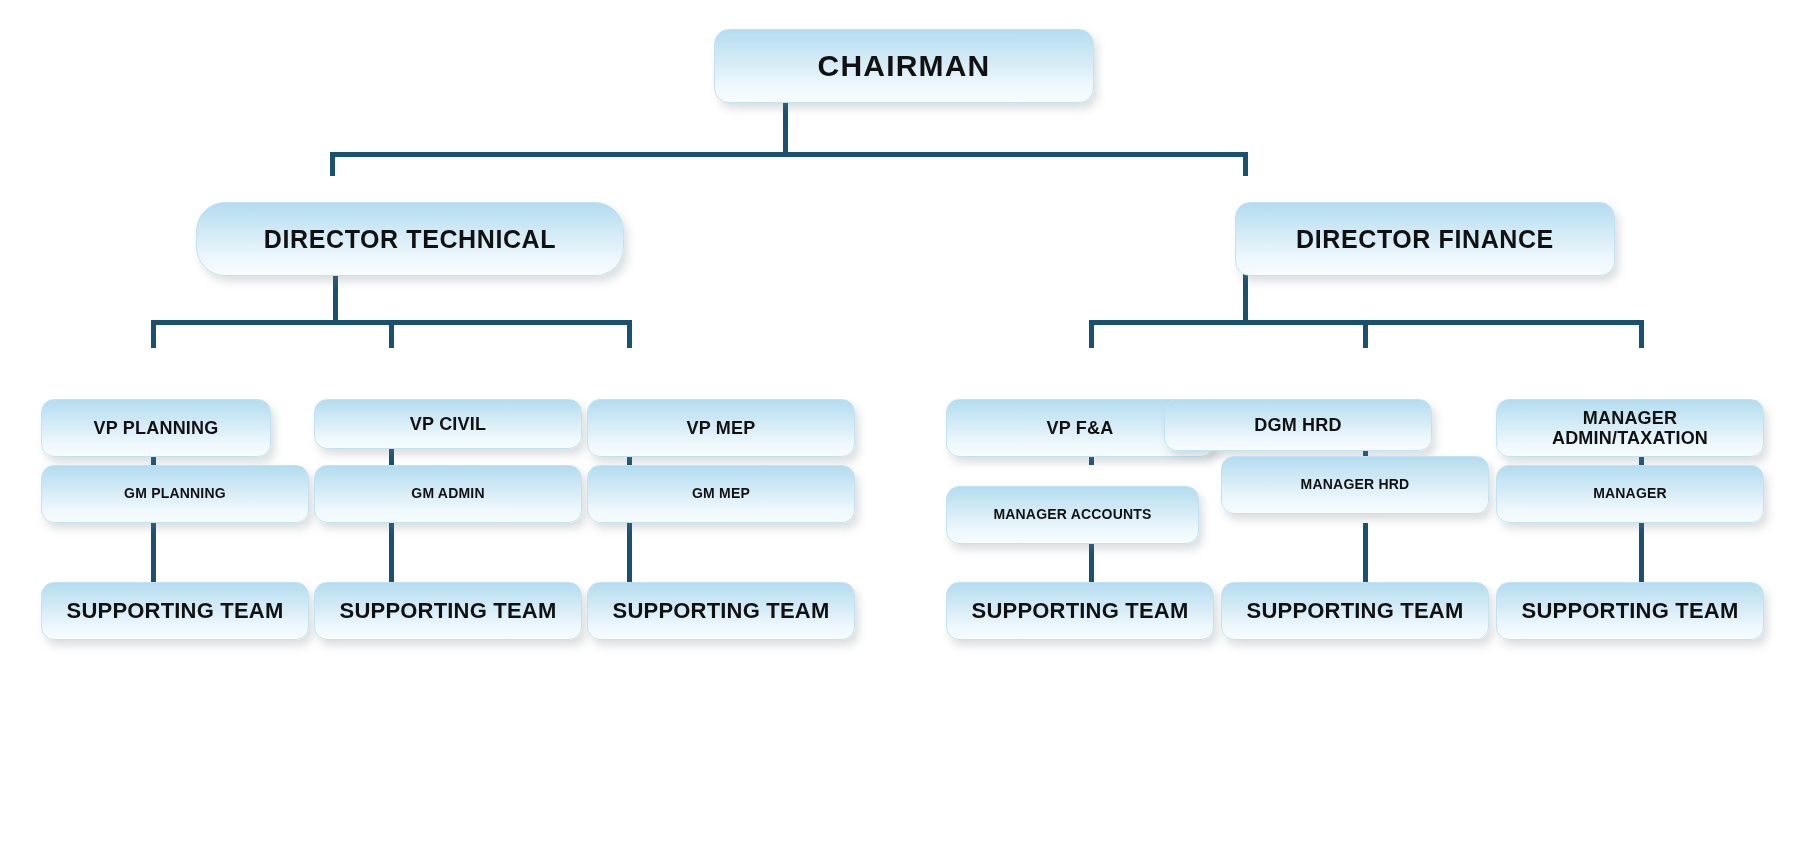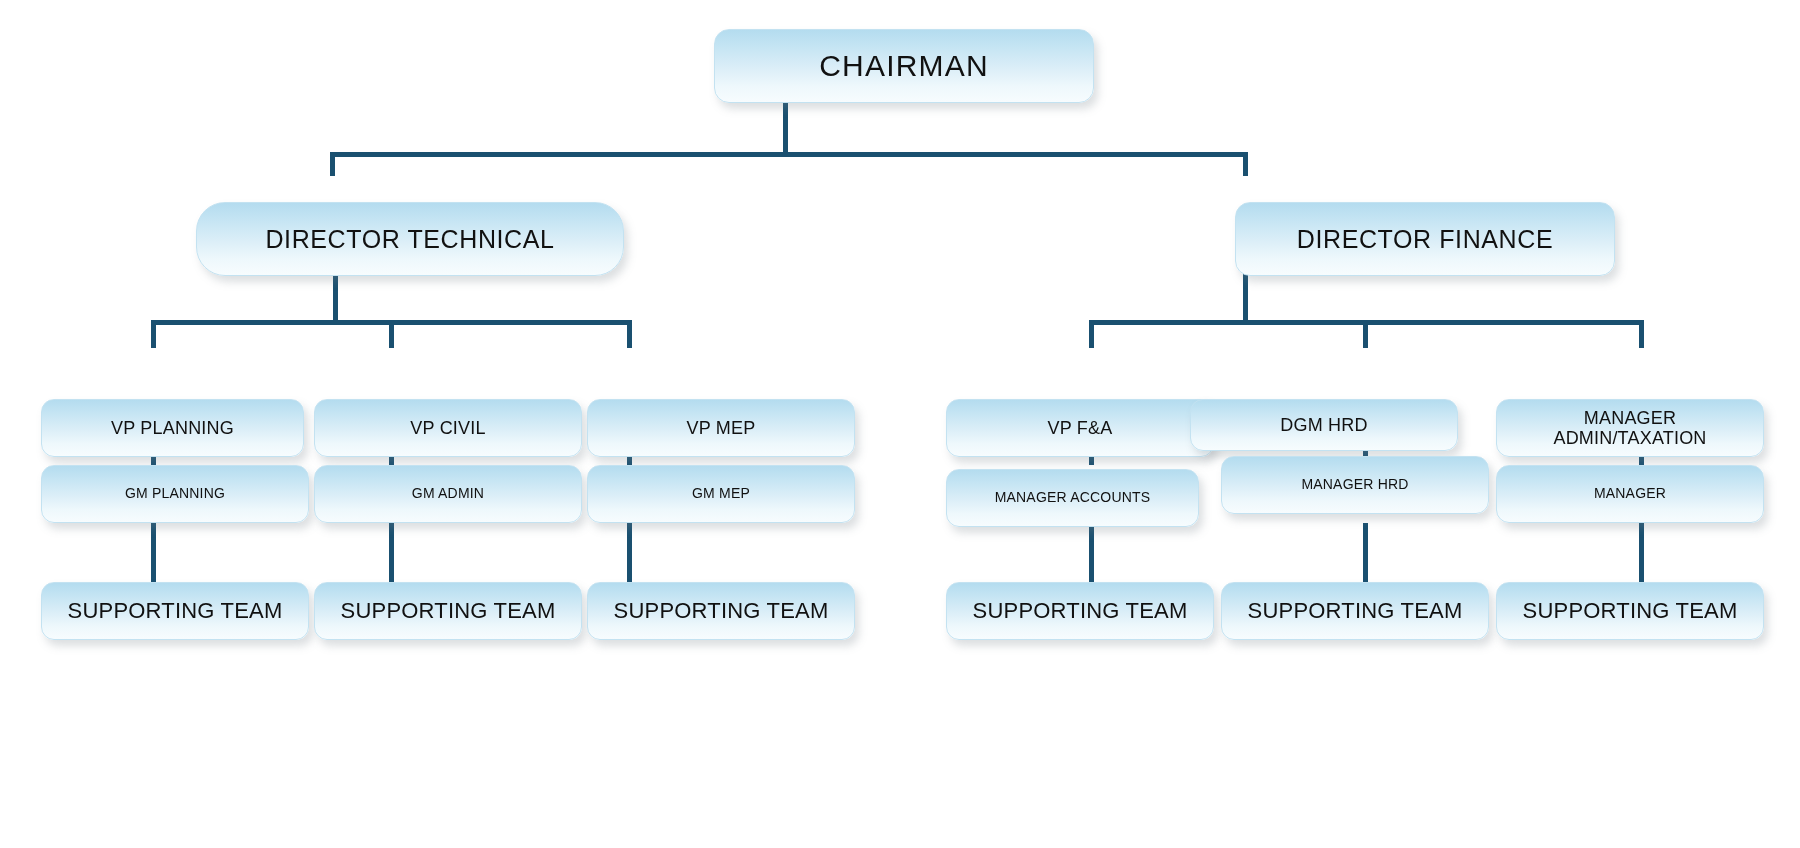--- a/index.html
+++ b/index.html
@@ -38,21 +38,21 @@
     border-radius: 13px;
     background: linear-gradient(to bottom,
                 #b4dcef 0%,
                 #c4e4f3 22%,
                 #ddeff8 55%,
                 #eef8fc 78%,
                 #f7fcfe 100%);
     border: 1px solid #c3e2f1;
     box-shadow: 4px 6px 9px rgba(120,130,140,0.26);
     color: #111111;
-    font-weight: normal;
+    font-weight: bold;
     letter-spacing: 0.2px;
     line-height: 1.12;
     padding: 4px 12px;
     font-stretch: condensed;
   }
   .node .label {
     display: block;
     width: 100%;
   }
   .node .label .l2 { display: block; }
@@ -118,54 +118,54 @@
   </div>
 
   <div class="node director" style="left:196px; top:202px; width:428px; height:74px;border-radius:29px;">
     <span class="label">DIRECTOR TECHNICAL</span>
   </div>
 
   <div class="node director" style="left:1235px; top:202px; width:380px; height:74px;">
     <span class="label">DIRECTOR FINANCE</span>
   </div>
 
-  <div class="node lvl3" style="left:41px; top:399px; width:263px; height:58px;">
+  <div class="node lvl3" style="left:41px; top:399px; width:230px; height:58px;">
     <span class="label">VP PLANNING</span>
   </div>
-  <div class="node lvl3" style="left:314px; top:399px; width:268px; height:58px;align-items:center;">
+  <div class="node lvl3" style="left:314px; top:399px; width:268px; height:50px;align-items:center;">
     <span class="label">VP CIVIL</span>
   </div>
   <div class="node lvl3" style="left:587px; top:399px; width:268px; height:58px;">
     <span class="label">VP MEP</span>
   </div>
 
   <div class="node lvl3" style="left:946px; top:399px; width:268px; height:58px;">
     <span class="label">VP F&amp;A</span>
   </div>
-  <div class="node lvl3" style="left:1190px; top:399px; width:268px; height:52px;">
+  <div class="node lvl3" style="left:1164px; top:399px; width:268px; height:52px;">
     <span class="label">DGM HRD</span>
   </div>
   <div class="node lvl3" style="left:1496px; top:399px; width:268px; height:58px;">
     <span class="label">
       <span>MANAGER</span>
       <span class="l2">ADMIN/TAXATION</span>
     </span>
   </div>
 
   <div class="node lvl4" style="left:41px; top:465px; width:268px; height:58px;">
     <span class="label">GM PLANNING</span>
   </div>
   <div class="node lvl4" style="left:314px; top:465px; width:268px; height:58px;">
     <span class="label">GM ADMIN</span>
   </div>
   <div class="node lvl4" style="left:587px; top:465px; width:268px; height:58px;">
     <span class="label">GM MEP</span>
   </div>
 
-  <div class="node lvl4" style="left:946px; top:469px; width:253px; height:58px;">
+  <div class="node lvl4" style="left:946px; top:486px; width:253px; height:58px;">
     <span class="label">MANAGER ACCOUNTS</span>
   </div>
   <div class="node lvl4" style="left:1221px; top:456px; width:268px; height:58px;">
     <span class="label">MANAGER HRD</span>
   </div>
   <div class="node lvl4" style="left:1496px; top:465px; width:268px; height:58px;">
     <span class="label">MANAGER</span>
   </div>
 
   <div class="node lvl5" style="left:41px; top:582px; width:268px; height:58px;">

